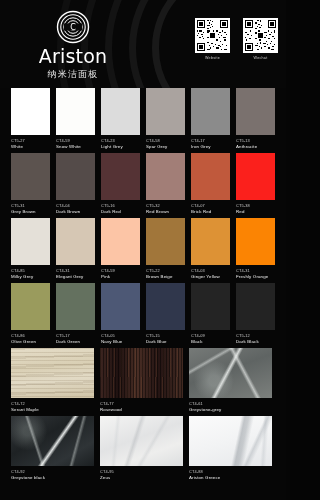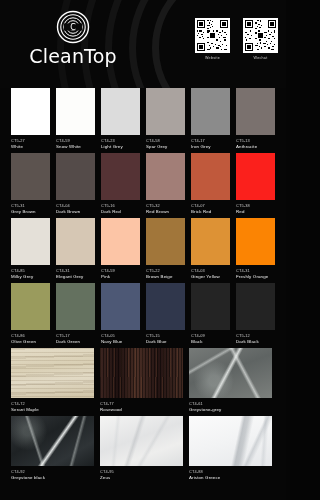--- a/index.html
+++ b/index.html
@@ -73,21 +73,22 @@
         <svg viewBox="0 0 34 34" width="34" height="34">
           <circle cx="17" cy="17" r="15.5" fill="none" stroke="#fff" stroke-width="1.4"></circle>
           <circle cx="17" cy="17" r="12.2" fill="none" stroke="#fff" stroke-width="1.1"></circle>
           <circle cx="17" cy="17" r="9.2" fill="none" stroke="#fff" stroke-width="1"></circle>
           <circle cx="17" cy="17" r="6.3" fill="none" stroke="#fff" stroke-width="1"></circle>
           <circle cx="17" cy="17" r="3.6" fill="none" stroke="#fff" stroke-width="1"></circle>
           <rect x="8" y="13.4" width="18" height="7.2" fill="#0a0a0a"></rect>
           <text x="17" y="20.4" font-size="8" fill="#ffffff" text-anchor="middle" font-family="DejaVu Sans, sans-serif">C</text>
         </svg>
       </div>
-      <div class="brand-name">CleanTop</div>
+      <div class="brand-name">Ariston</div>
+      <div class="brand-cn">纳米洁面板</div>
     </div>
 
     <div class="qr-wrap">
       <div class="qr-item">
         <div class="qr-box">
           <svg viewBox="0 0 29 29" shape-rendering="crispEdges">
             <rect width="29" height="29" fill="#fff"></rect>
             <g fill="#000">
               <rect x="1" y="1" width="7" height="7"></rect>
                 <rect x="2" y="2" width="5" height="5" fill="#fff"></rect>

